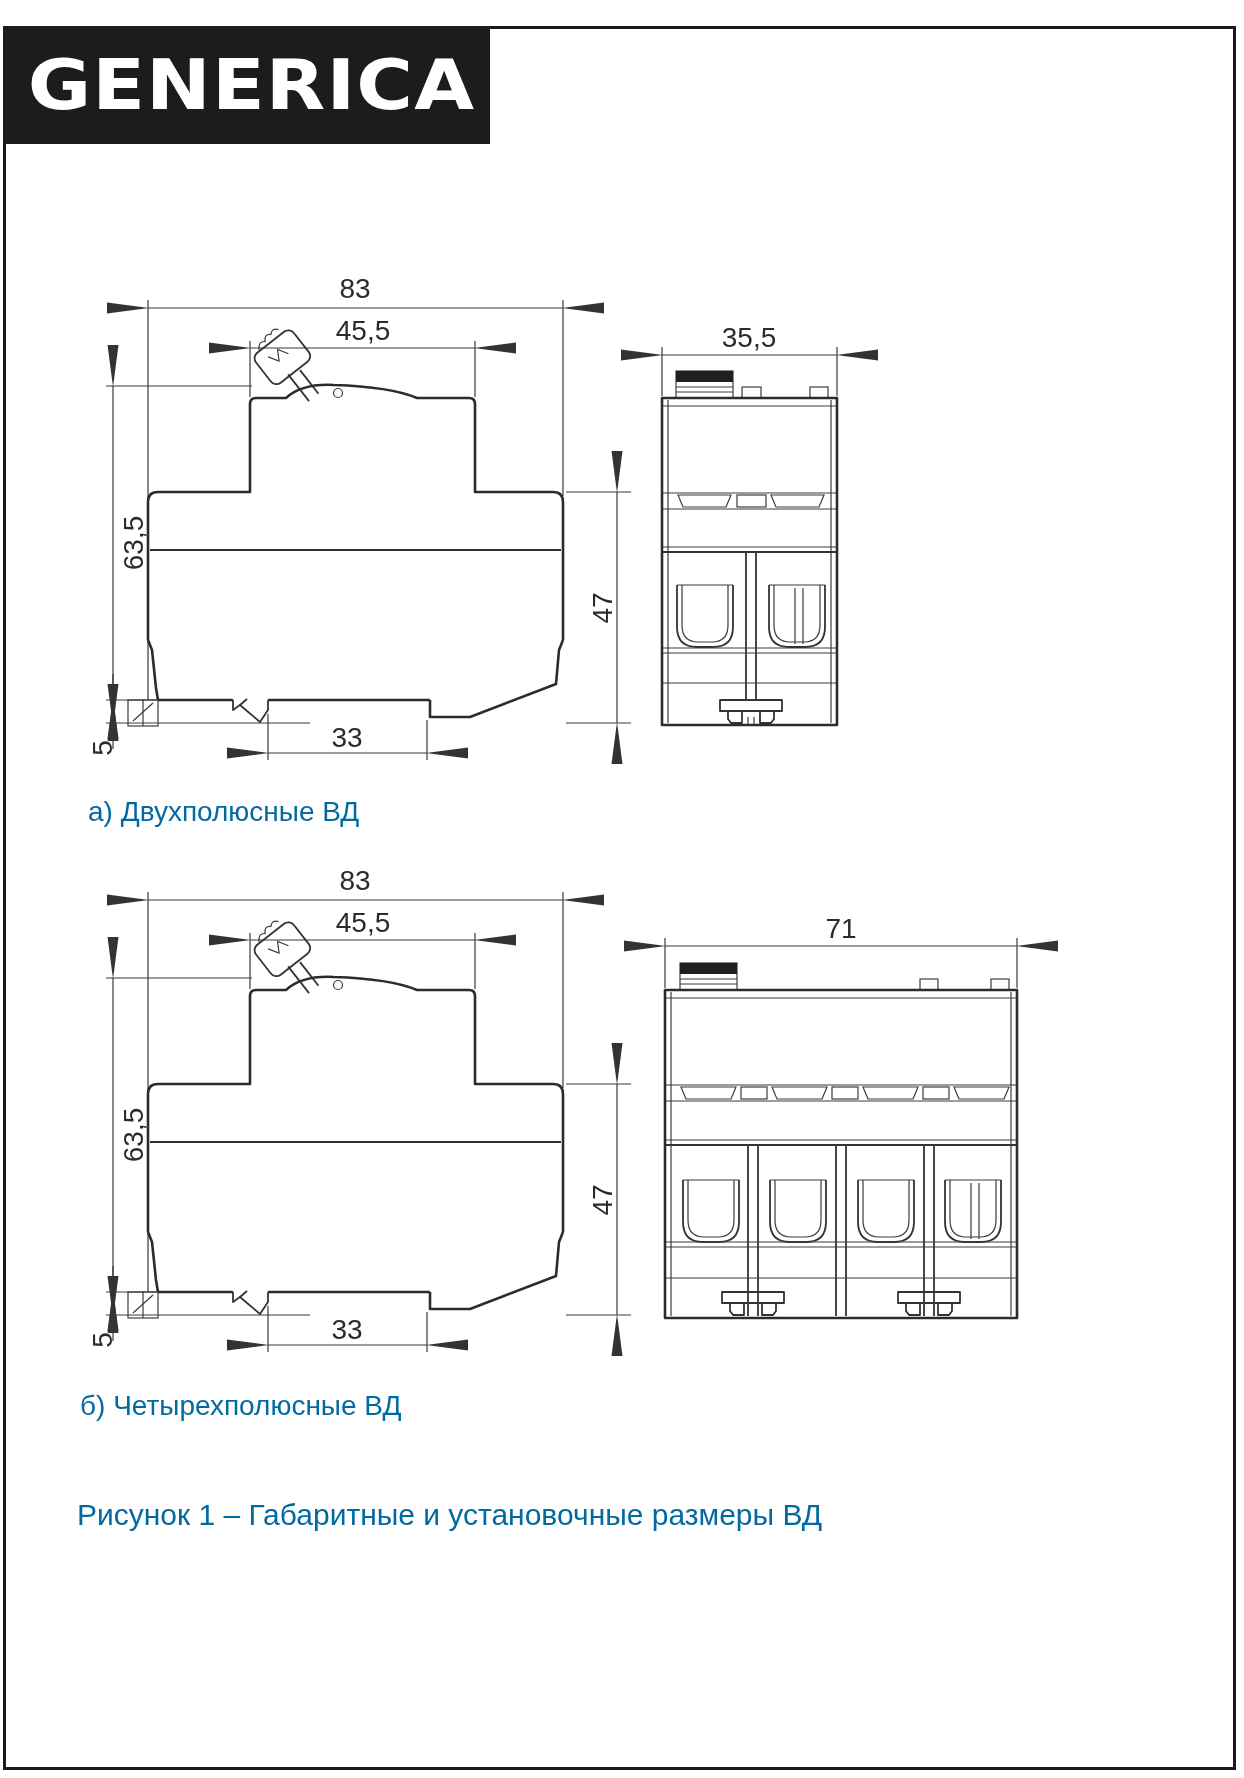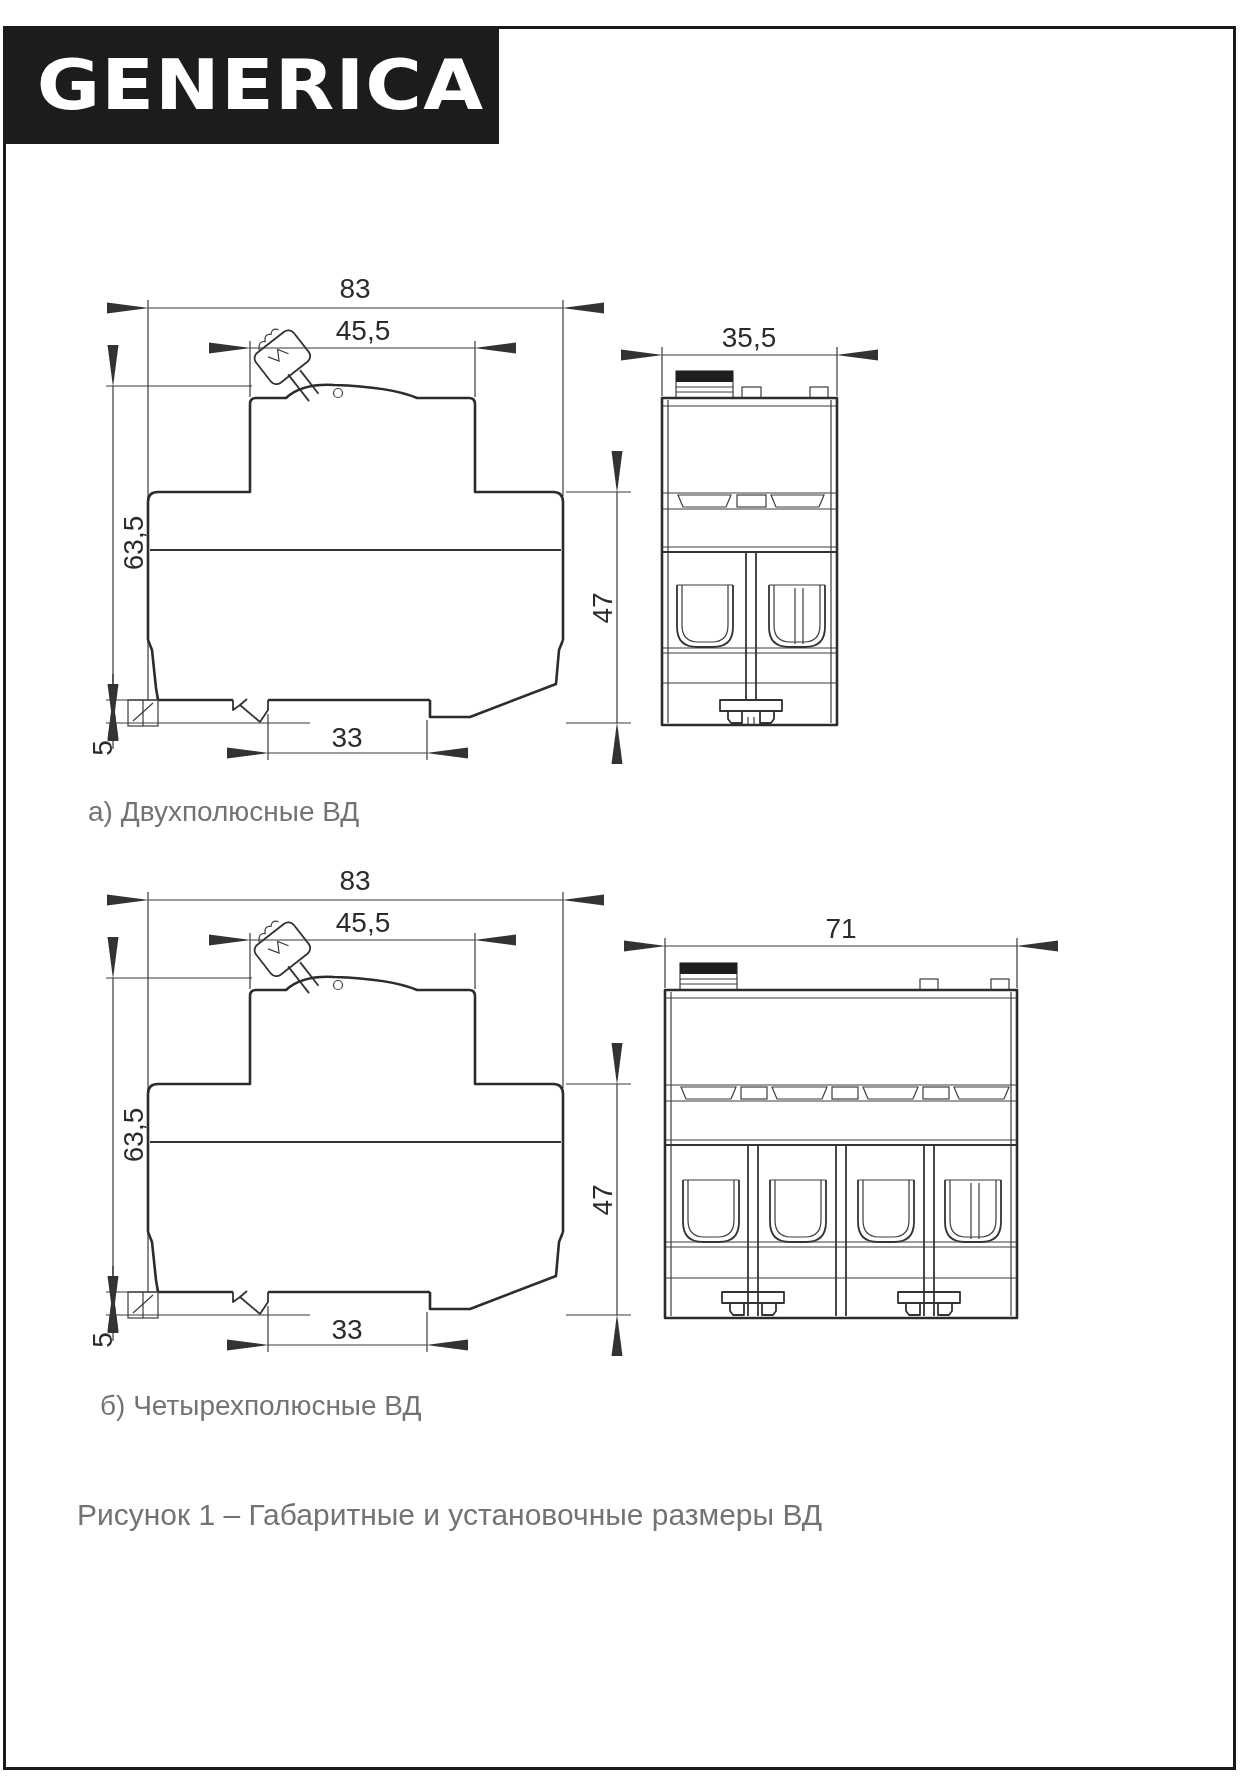--- a/index.html
+++ b/index.html
@@ -1,28 +1,28 @@
 <!DOCTYPE html>
 <html><head>
 <meta charset="utf-8">
 <style>
   html,body{margin:0;padding:0;background:#e8e8e8;}
   .page{position:relative;width:1244px;height:1778px;background:#ffffff;overflow:hidden;
         font-family:"Liberation Sans", sans-serif;}
   .frame{position:absolute;left:3px;top:26px;width:1233px;height:1744px;
          border:3px solid #1a1a1a;box-sizing:border-box;}
   .logo{position:absolute;left:3px;top:26px;width:487px;height:118px;background:#1c1c1e;
-        display:flex;align-items:center;padding-left:9px;}
+        display:flex;align-items:center;}
   .logo span{color:#ffffff;font-weight:bold;font-size:69px;letter-spacing:1px;
         font-family:"DejaVu Sans", sans-serif;transform:scaleX(1.12);transform-origin:left center;
         padding-left:22px;white-space:nowrap;}
   .drawing{position:absolute;left:0;top:0;width:1244px;height:1778px;}
-  .caption{position:absolute;color:#737373;font-size:28px;white-space:nowrap;}
+  .caption{position:absolute;color:#0369a1;font-size:28px;white-space:nowrap;}
   .cap-a{left:88px;top:796px;}
-  .cap-b{left:80px;top:1390px;margin-left:20px;}
+  .cap-b{left:80px;top:1390px;}
   .cap-fig{left:77px;top:1498px;font-size:30px;}
   
   .tk{stroke:#2c2c2c;stroke-width:2.6;fill:none;stroke-linejoin:round;}
   .md{stroke:#333333;stroke-width:1.8;fill:none;stroke-linejoin:round;}
   .tn{stroke:#3c3c3c;stroke-width:1.2;fill:none;}
   .dm{stroke:#3a3a3a;stroke-width:1.2;fill:none;}
   .dimtxt{font-family:"Liberation Sans", sans-serif;font-size:28px;fill:#2b2b2b;}
 </style>
 </head>
 <body>

